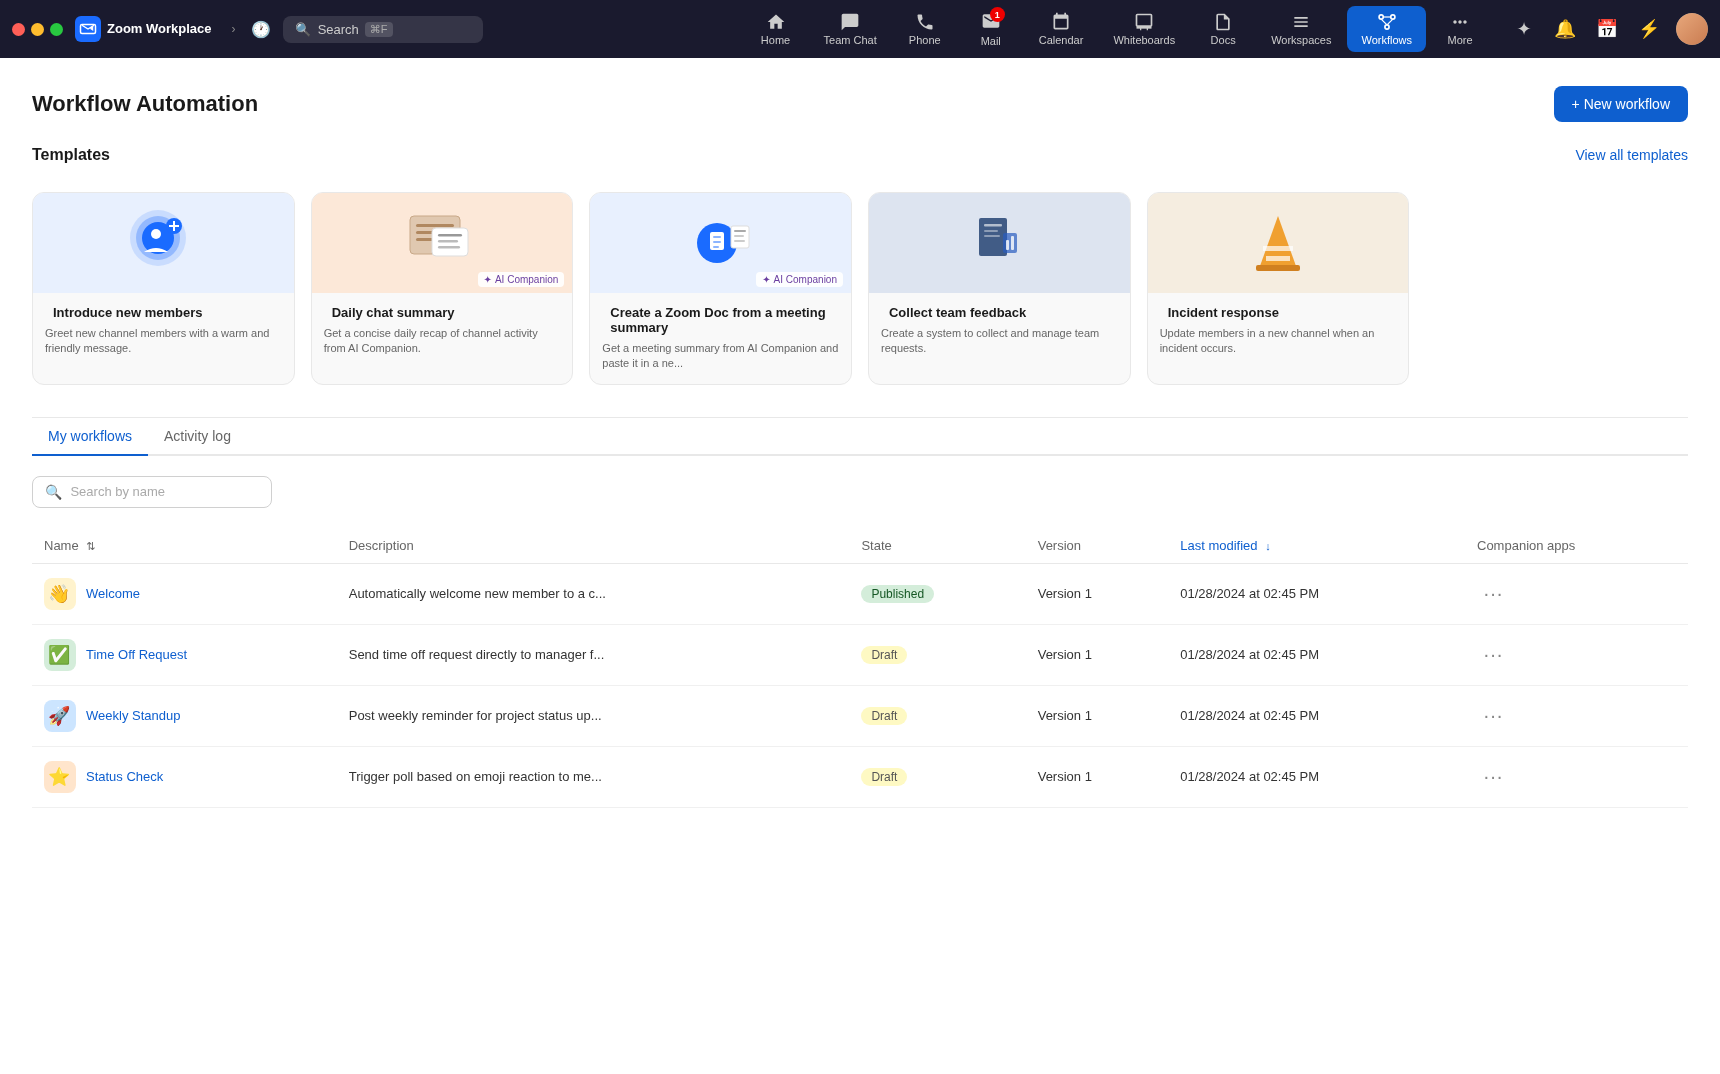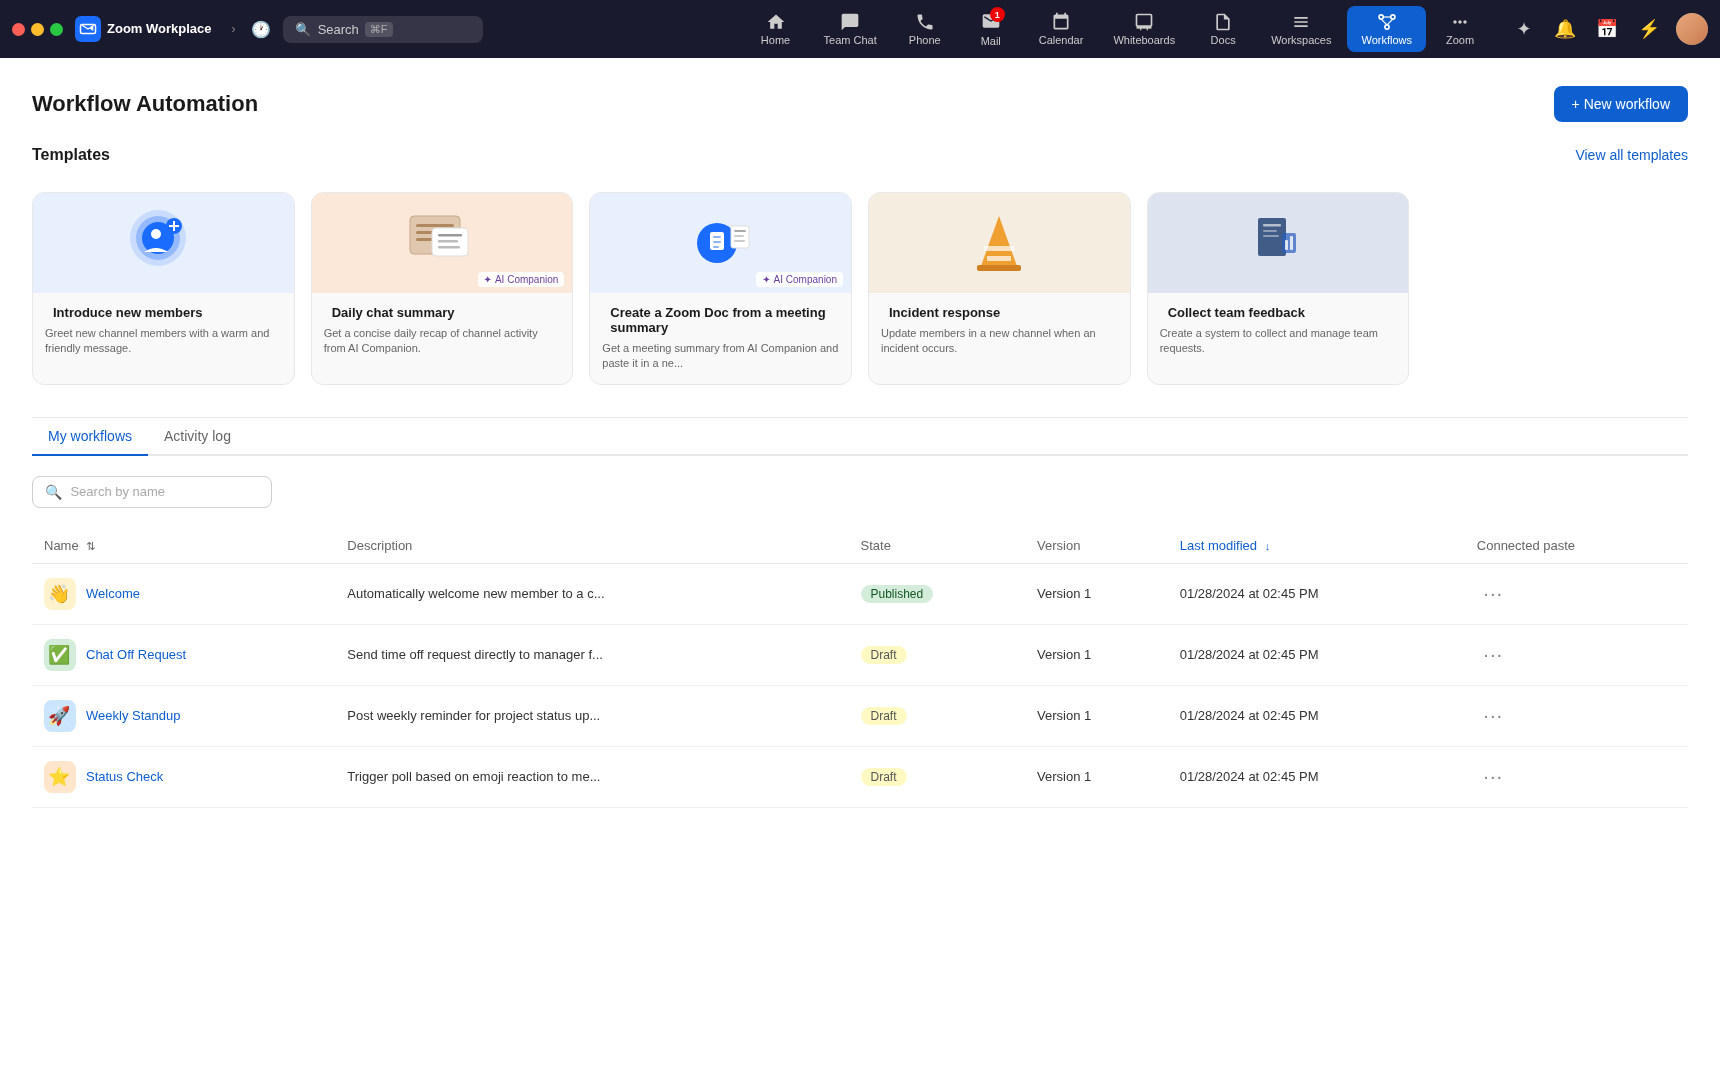--- a/index.html
+++ b/index.html
@@ -236,21 +236,21 @@
           <line x1="5" y1="8.5" x2="12" y2="15.5" stroke="currentColor" stroke-width="1.5"></line>
           <line x1="19" y1="8.5" x2="12" y2="15.5" stroke="currentColor" stroke-width="1.5"></line>
         </svg>
       <span>Workflows</span>
     </div>
 
     <div class="nav-item">
       <svg viewBox="0 0 24 24">
           <path d="M6 10c-1.1 0-2 .9-2 2s.9 2 2 2 2-.9 2-2-.9-2-2-2zm12 0c-1.1 0-2 .9-2 2s.9 2 2 2 2-.9 2-2-.9-2-2-2zm-6 0c-1.1 0-2 .9-2 2s.9 2 2 2 2-.9 2-2-.9-2-2-2z"></path>
         </svg>
-      <span>Zoom</span>
+      <span>More</span>
     </div>
   </div>
 
   <div class="nav-right">
     <div class="nav-right-icon">✦</div>
     <div class="nav-right-icon">🔔</div>
     <div class="nav-right-icon">📅</div>
     <div class="nav-right-icon">⚡</div>
     <div class="avatar">
       <div class="avatar-img"></div>
@@ -334,51 +334,51 @@
           </div>
         </div>
         <div class="template-body">
           <div class="template-name">Create a Zoom Doc from a meeting summary</div>
           <div class="template-desc">Get a meeting summary from AI Companion and paste it in a ne...</div>
         </div>
       </div>
 
 
       <div class="template-card">
-        <div class="template-img cream-bg">
-          <svg width="80" height="70" viewBox="0 0 80 70">
-
-            <polygon points="40,8 58,58 22,58" fill="#f0a030"></polygon>
-            <rect x="25" y="38" width="30" height="5" fill="white" opacity="0.7"></rect>
-            <rect x="28" y="48" width="24" height="5" fill="white" opacity="0.7"></rect>
-            <rect x="18" y="57" width="44" height="6" rx="2" fill="#d08020"></rect>
-          </svg>
-        </div>
-        <div class="template-body">
-          <div class="template-name">Incident response</div>
-          <div class="template-desc">Update members in a new channel when an incident occurs.</div>
-        </div>
-      </div>
-
-      <div class="template-card">
         <div class="template-img navy-bg">
           <svg width="80" height="70" viewBox="0 0 80 70">
 
             <rect x="20" y="10" width="28" height="38" rx="2" fill="#1a3a6b" opacity="0.8"></rect>
             <rect x="25" y="16" width="18" height="2.5" rx="1" fill="white" opacity="0.6"></rect>
             <rect x="25" y="22" width="14" height="2" rx="1" fill="white" opacity="0.4"></rect>
             <rect x="25" y="27" width="16" height="2" rx="1" fill="white" opacity="0.4"></rect>
             <rect x="44" y="25" width="14" height="20" rx="2" fill="#2a5cbf" opacity="0.7"></rect>
             <rect x="47" y="32" width="3" height="10" rx="1" fill="white" opacity="0.8"></rect>
             <rect x="52" y="28" width="3" height="14" rx="1" fill="white" opacity="0.8"></rect>
           </svg>
         </div>
         <div class="template-body">
           <div class="template-name">Collect team feedback</div>
           <div class="template-desc">Create a system to collect and manage team requests.</div>
+        </div>
+      </div>
+
+      <div class="template-card">
+        <div class="template-img cream-bg">
+          <svg width="80" height="70" viewBox="0 0 80 70">
+
+            <polygon points="40,8 58,58 22,58" fill="#f0a030"></polygon>
+            <rect x="25" y="38" width="30" height="5" fill="white" opacity="0.7"></rect>
+            <rect x="28" y="48" width="24" height="5" fill="white" opacity="0.7"></rect>
+            <rect x="18" y="57" width="44" height="6" rx="2" fill="#d08020"></rect>
+          </svg>
+        </div>
+        <div class="template-body">
+          <div class="template-name">Incident response</div>
+          <div class="template-desc">Update members in a new channel when an incident occurs.</div>
         </div>
       </div>
 
     </div>
   </div>
 
   <div style="border-top: 1px solid #e8e8e8; margin-bottom: 0;"></div>
 
   <div class="tabs">
     <div class="tab active">My workflows</div>
@@ -397,21 +397,21 @@
           <span>Name</span>
           <span class="sort-arrow">⇅</span>
         </th>
         <th>Description</th>
         <th>State</th>
         <th>Version</th>
         <th class="sortable active-sort">
           <span>Last modified</span>
           <span class="sort-arrow">↓</span>
         </th>
-        <th>Connected paste</th>
+        <th>Companion apps</th>
       </tr>
     </thead>
     <tbody>
 
       <tr>
         <td>
           <div class="name-cell">
             <div class="wf-icon yellow">👋</div>
             <a class="workflow-name">Welcome</a>
           </div>
@@ -424,21 +424,21 @@
         <td>01/28/2024 at 02:45 PM</td>
         <td>
           <button class="more-btn">···</button>
         </td>
       </tr>
 
       <tr>
         <td>
           <div class="name-cell">
             <div class="wf-icon green">✅</div>
-            <a class="workflow-name">Chat Off Request</a>
+            <a class="workflow-name">Time Off Request</a>
           </div>
         </td>
         <td>Send time off request directly to manager f...</td>
         <td>
           <span class="state-badge state-draft">Draft</span>
         </td>
         <td>Version 1</td>
         <td>01/28/2024 at 02:45 PM</td>
         <td>
           <button class="more-btn">···</button>

